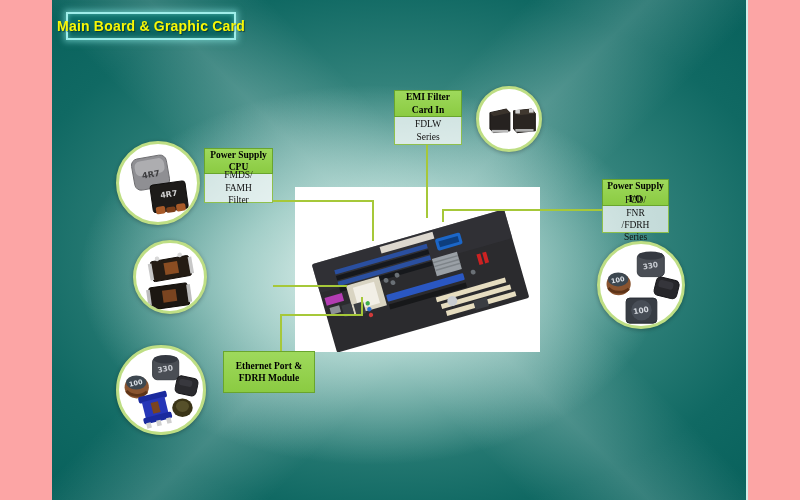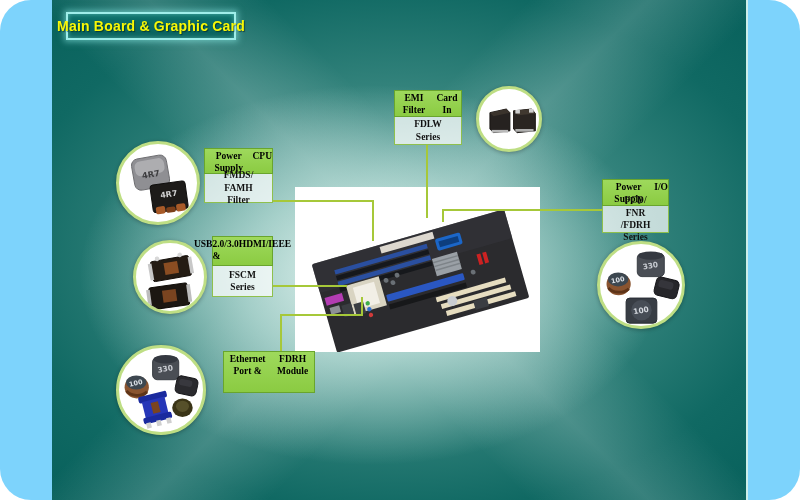--- a/index.html
+++ b/index.html
@@ -1,19 +1,19 @@
 <!DOCTYPE html>
 <html><head>
 <meta charset="utf-8">
 <style>
   * { margin:0; padding:0; box-sizing:border-box; }
   html,body { background:#ffffff; }
   body { font-family:"Liberation Serif", serif; }
 
-  .stage { position:relative; width:800px; height:500px; background:#7dd3fc; overflow:hidden;border-radius:31px; }
+  .stage { position:relative; width:800px; height:500px; background:#fca5a5; overflow:hidden; }
 
   .panel {
     position:absolute; left:52px; top:0; width:696px; height:500px;
     background:
       radial-gradient(ellipse 42% 38% at 46% 55%, rgba(236,248,245,0.95) 0%, rgba(193,226,220,0.75) 45%, rgba(193,226,220,0) 100%),
       linear-gradient(45deg, rgba(255,255,255,0) 40%, rgba(255,255,255,0.18) 50%, rgba(255,255,255,0) 60%),
       linear-gradient(-45deg, rgba(255,255,255,0) 40%, rgba(255,255,255,0.18) 50%, rgba(255,255,255,0) 60%),
       radial-gradient(ellipse 75% 70% at 50% 50%, #6eada6 0%, #35847d 45%, #106963 75%, #07605b 100%);
     border-right:2px solid #cdeeea;
   }
@@ -36,31 +36,30 @@
 
   .board-frame {
     position:absolute; left:295px; top:187px; width:245px; height:165px;
     background:#ffffff; z-index:2;
   }
 
   .callout { position:absolute; z-index:4; text-align:center; }
   .callout .hdr {
     background:linear-gradient(180deg,#9ed95c,#8bcb42);
     border:1px solid #69a52d;
-    display:flex; flex-direction:row; justify-content:center;
+    display:flex; flex-direction:column; justify-content:center;
     font-weight:bold; font-size:9.5px; line-height:1.3; color:#000;
     padding:1px 0;
   }
   .callout .ser {
     background:rgba(255,255,255,0.72);
     border:1px solid #8fc04d; border-top:none;
     display:flex; flex-direction:column; justify-content:center;
     font-size:9.5px; line-height:1.3; color:#101010;
     padding:1px 16px;
-    font-weight:bold;
   }
   .co-emi { left:394px; top:90px;  width:68px; } .co-emi .hdr{height:27px;} .co-emi .ser{height:28px;}
   .co-cpu { left:204px; top:148px; width:69px; } .co-cpu .hdr{height:26px;} .co-cpu .ser{height:29px;text-align:center;}
   .co-usb { left:212px; top:236px; width:61px; } .co-usb .hdr{height:30px;} .co-usb .ser{height:31px;}
   .co-io  { left:602px; top:179px; width:67px; } .co-io  .hdr{height:27px;} .co-io  .ser{height:27px;}
   .co-eth { left:223px; top:351px; width:92px; } .co-eth .hdr{height:42px;} .co-eth .ser{height:30px;}
 
   .circle {
     position:absolute; z-index:4; border-radius:50%;
     background:#ffffff; border:3px solid #bede84;
@@ -174,30 +173,20 @@
     <div class="hdr">
       <span>Power Supply</span>
       <span>CPU</span>
     </div>
     <div class="ser">
       <span>FMDS/ FAMH</span>
       <span>Filter</span>
     </div>
   </div>
 
-  <div class="callout co-usb">
-    <div class="hdr">
-      <span>USB2.0/3.0 &amp;</span>
-      <span>HDMI/IEEE</span>
-    </div>
-    <div class="ser">
-      <span>FSCM Series</span>
-      <span></span>
-    </div>
-  </div>
 
   <div class="callout co-io">
     <div class="hdr">
       <span>Power Supply</span>
       <span>I/O</span>
     </div>
     <div class="ser">
       <span>FCD/ FNR</span>
       <span>/FDRH Series</span>
     </div>

